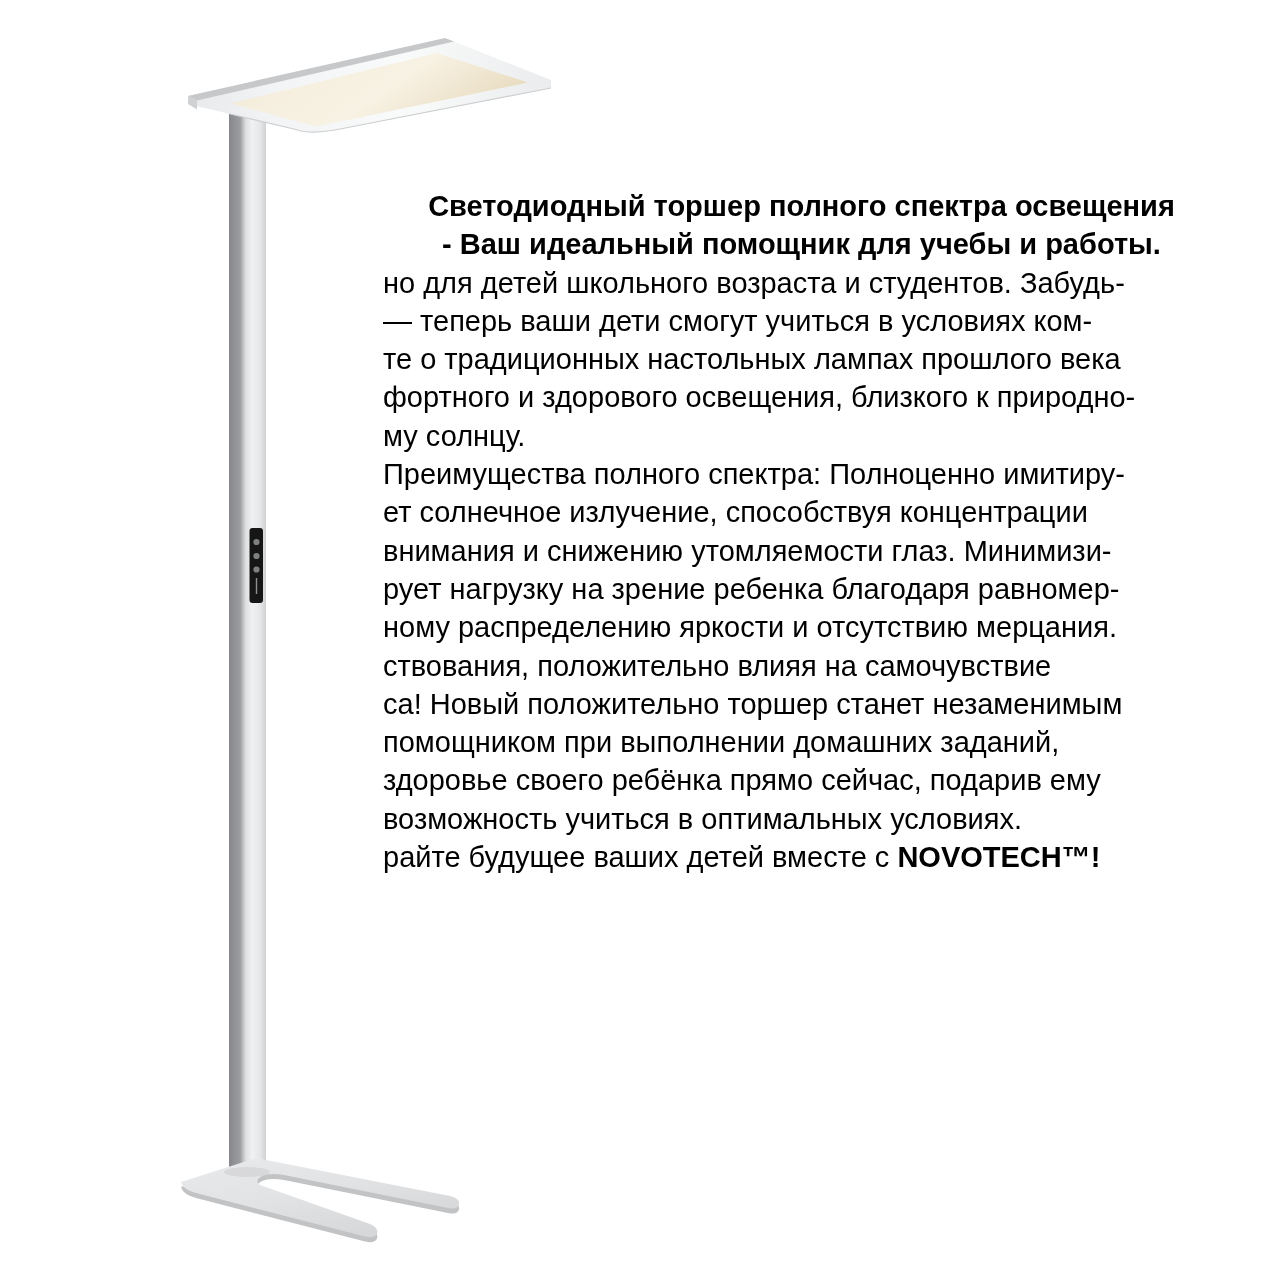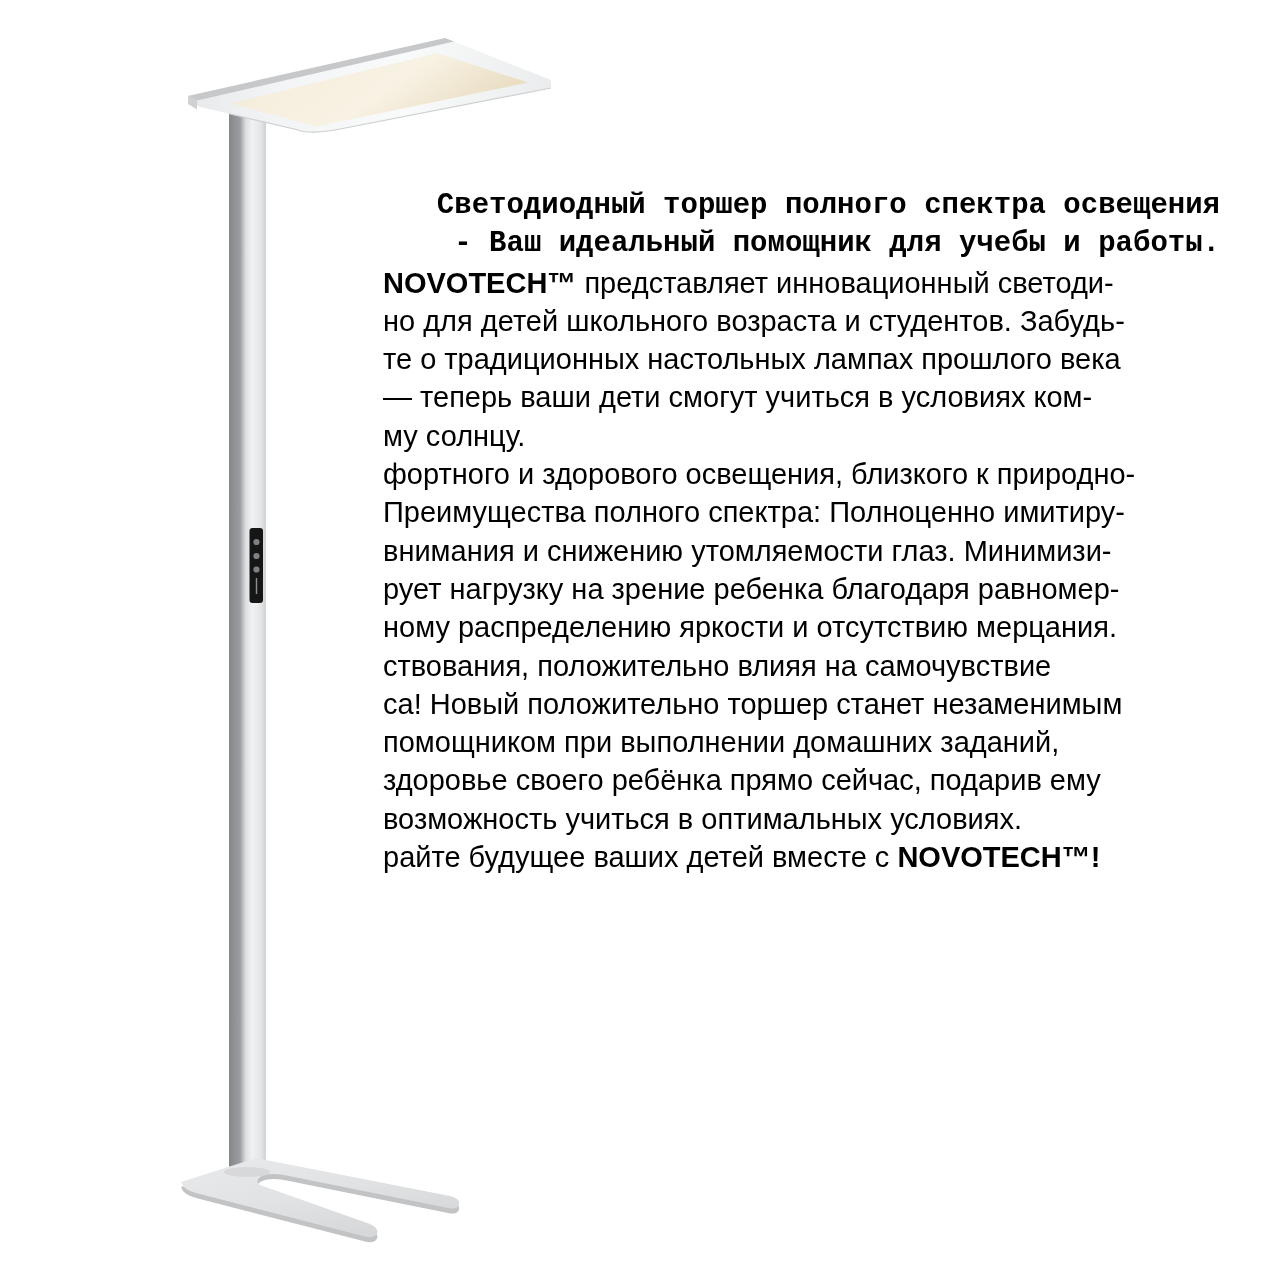--- a/index.html
+++ b/index.html
@@ -12,21 +12,21 @@
   }
   .lamp-svg { position: absolute; left: 0; top: 0; }
   .desc {
     position: absolute;
     left: 383px; top: 187px; width: 837px;
     font-size: 29px; line-height: 38.3px;
     color: #000000;
     font-weight: 400;
   }
   .desc .line { white-space: nowrap; }
-  .desc .line.center { text-align: right; font-family: Liberation Mono, monospace; }
+  .desc .line.center { text-align: center; }
   .desc .b { font-weight: 700; }
 </style>
 </head>
 <body>
 
 <svg class="lamp-svg" width="620" height="1280" viewBox="0 0 620 1280">
   <defs>
     <linearGradient id="gPole" x1="0" y1="0" x2="1" y2="0">
       <stop offset="0" stop-color="#85878a"></stop>
       <stop offset="0.30" stop-color="#9b9da0"></stop>
@@ -80,27 +80,27 @@
   <path fill="#cfd1d3" d="M 188,96 L 197,100.5 L 197,109.5 L 188,104 Z"></path>
 
   <path fill="url(#gPanel)" d="M 231,103.5 L 437,53 L 528,82.5 L 316,126.5 Z"></path>
 
   <path fill="none" stroke="#cdcfd1" stroke-width="1.2" d="M 551,88 L 335,130 Q 310,134.5 296,129.5 L 230,114"></path>
 </svg>
 
 <div class="desc">
     <div class="line center"><span class="b">Светодиодный торшер полного спектра освещения</span></div>
     <div class="line center"><span class="b">- Ваш идеальный помощник для учебы и работы.</span></div>
-    <div class="line"><span class="b">NOVOTECH™</span><span> представляет инновационный светоди-</span></div>
     <div class="line"><span>но для детей школьного возраста и студентов. Забудь-</span></div>
+    <div class="line"><span>— теперь ваши дети смогут учиться в условиях ком-</span></div>
     <div class="line"><span>те о традиционных настольных лампах прошлого века</span></div>
-    <div class="line"><span>— теперь ваши дети смогут учиться в условиях ком-</span></div>
+    <div class="line"><span>фортного и здорового освещения, близкого к природно-</span></div>
     <div class="line"><span>му солнцу.</span></div>
-    <div class="line"><span>фортного и здорового освещения, близкого к природно-</span></div>
     <div class="line"><span>Преимущества полного спектра: Полноценно имитиру-</span></div>
+    <div class="line"><span>ет солнечное излучение, способствуя концентрации</span></div>
     <div class="line"><span>внимания и снижению утомляемости глаз. Минимизи-</span></div>
     <div class="line"><span>рует нагрузку на зрение ребенка благодаря равномер-</span></div>
     <div class="line"><span>ному распределению яркости и отсутствию мерцания.</span></div>
     <div class="line"><span>ствования, положительно влияя на самочувствие</span></div>
     <div class="line"><span>са! Новый положительно торшер станет незаменимым</span></div>
     <div class="line"><span>помощником при выполнении домашних заданий,</span></div>
     <div class="line"><span>здоровье своего ребёнка прямо сейчас, подарив ему</span></div>
     <div class="line"><span>возможность учиться в оптимальных условиях.</span></div>
     <div class="line"><span>райте будущее ваших детей вместе с </span><span class="b">NOVOTECH™!</span></div>
   </div>

